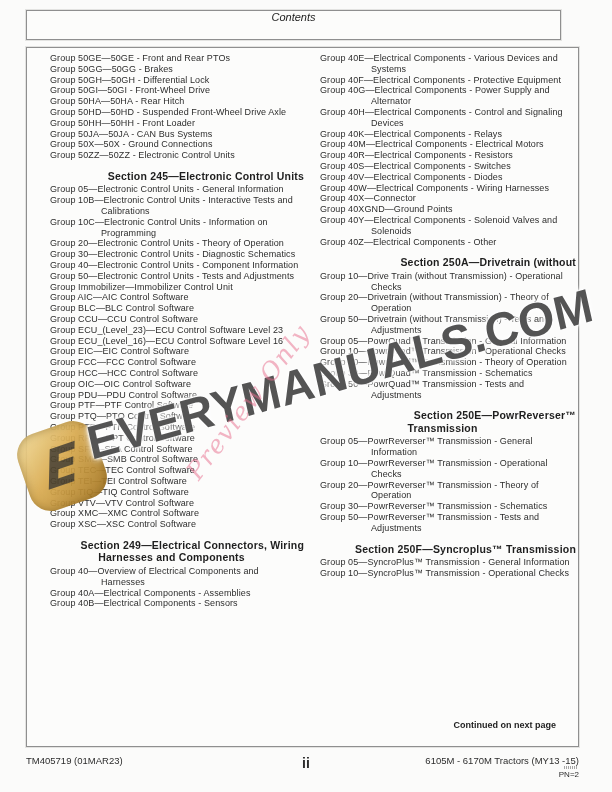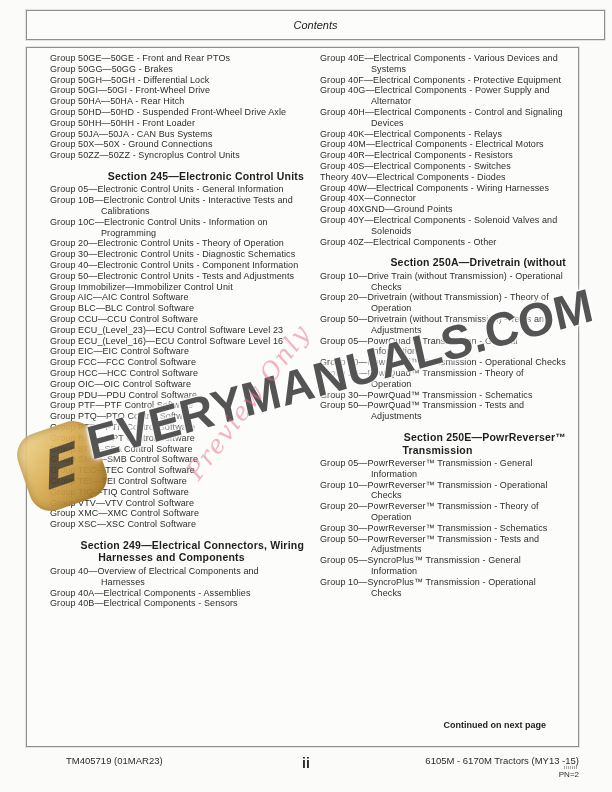--- a/index.html
+++ b/index.html
@@ -12,29 +12,29 @@
     overflow:hidden;
   }
   .box {
     position:absolute;
     border:1px solid #8f8f8f;
     box-shadow:0 0 0 1px #e3e3e1;
     background:#fcfcfb;
     box-sizing:border-box;
   }
   .header-box {
-    left:26px; top:10px; width:579px; height:30px;
-    display:flex; align-items:center; justify-content:center;
+    left:26px; top:10px; width:535px; height:30px;
+    display:flex; align-items:flex-start; justify-content:center;
   }
   .header-title { font-style:italic; font-size:11px; color:#1c1c1c; }
 
   .main-box {
     left:26px; top:47px; width:553px; height:700px;
     display:flex;
-    padding:5px 12px 0 12px;
+    padding:5px 2px 0 12px;
   }
   .col-left  { width:265px; flex:none; margin-right:5px; }
   .col-right { flex:1; min-width:0; position:relative; }
 
   .toc-entry {
     font-size:9px;
     line-height:10.8px;
     padding-left:62px;
     text-indent:-51px;
     letter-spacing:0.1px;
@@ -51,21 +51,21 @@
   .sec-line.first { text-align:right; }
   .sec-line.rest  { text-align:center; }
 
   .continued {
     position:absolute;
     right:20px; bottom:16px;
     font-size:9px; font-weight:bold;
     color:#1e1e1e;
   }
 
-  .footer-left   { position:absolute; left:26px;  top:755px; font-size:9.5px;margin-left:40px; }
+  .footer-left   { position:absolute; left:26px;  top:755px; font-size:9.5px; }
   .footer-center { position:absolute; left:0; right:0; top:755px; text-align:center; font-weight:bold; font-size:14px; }
   .footer-right  { position:absolute; right:33px; top:755px; font-size:9.5px; }
   .micro-print   {
     position:absolute; right:35px; top:766px;
     width:13px; height:3px; opacity:.75;
     background:repeating-linear-gradient(90deg,#8a8a8a 0 1px, transparent 1px 2px);
   }
   .footer-pn     { position:absolute; right:33px; top:770px; font-size:8px; }
 
   
@@ -119,21 +119,21 @@
   <div class="col-left" id="col-left">
       <div class="toc-entry">Group 50GE—50GE - Front and Rear PTOs</div>
       <div class="toc-entry">Group 50GG—50GG - Brakes</div>
       <div class="toc-entry">Group 50GH—50GH - Differential Lock</div>
       <div class="toc-entry">Group 50GI—50GI - Front-Wheel Drive</div>
       <div class="toc-entry">Group 50HA—50HA - Rear Hitch</div>
       <div class="toc-entry">Group 50HD—50HD - Suspended Front-Wheel Drive Axle</div>
       <div class="toc-entry">Group 50HH—50HH - Front Loader</div>
       <div class="toc-entry">Group 50JA—50JA - CAN Bus Systems</div>
       <div class="toc-entry">Group 50X—50X - Ground Connections</div>
-      <div class="toc-entry">Group 50ZZ—50ZZ - Syncroplus Control Units</div>
+      <div class="toc-entry">Group 50ZZ—50ZZ - Electronic Control Units</div>
       <div class="toc-section">
         <div class="sec-line first">Section 245—Electronic Control Units</div>
       </div>
       <div class="toc-entry">Group 05—Electronic Control Units - General Information</div>
       <div class="toc-entry">Group 10B—Electronic Control Units - Interactive Tests and Calibrations</div>
       <div class="toc-entry">Group 10C—Electronic Control Units - Information on Programming</div>
       <div class="toc-entry">Group 20—Electronic Control Units - Theory of Operation</div>
       <div class="toc-entry">Group 30—Electronic Control Units - Diagnostic Schematics</div>
       <div class="toc-entry">Group 40—Electronic Control Units - Component Information</div>
       <div class="toc-entry">Group 50—Electronic Control Units - Tests and Adjustments</div>
@@ -171,21 +171,21 @@
   <div class="col-right" id="col-right">
     <div class="continued">Continued on next page</div>
   <div class="toc-entry">Group 40E—Electrical Components - Various Devices and Systems</div>
       <div class="toc-entry">Group 40F—Electrical Components - Protective Equipment</div>
       <div class="toc-entry">Group 40G—Electrical Components - Power Supply and Alternator</div>
       <div class="toc-entry">Group 40H—Electrical Components - Control and Signaling Devices</div>
       <div class="toc-entry">Group 40K—Electrical Components - Relays</div>
       <div class="toc-entry">Group 40M—Electrical Components - Electrical Motors</div>
       <div class="toc-entry">Group 40R—Electrical Components - Resistors</div>
       <div class="toc-entry">Group 40S—Electrical Components - Switches</div>
-      <div class="toc-entry">Theory 40V—Electrical Components - Diodes</div>
+      <div class="toc-entry">Group 40V—Electrical Components - Diodes</div>
       <div class="toc-entry">Group 40W—Electrical Components - Wiring Harnesses</div>
       <div class="toc-entry">Group 40X—Connector</div>
       <div class="toc-entry">Group 40XGND—Ground Points</div>
       <div class="toc-entry">Group 40Y—Electrical Components - Solenoid Valves and Solenoids</div>
       <div class="toc-entry">Group 40Z—Electrical Components - Other</div>
       <div class="toc-section">
         <div class="sec-line first">Section 250A—Drivetrain (without</div>
       </div>
       <div class="toc-entry">Group 10—Drive Train (without Transmission) - Operational Checks</div>
       <div class="toc-entry">Group 20—Drivetrain (without Transmission) - Theory of Operation</div>
@@ -197,20 +197,23 @@
       <div class="toc-entry">Group 50—PowrQuad™ Transmission - Tests and Adjustments</div>
       <div class="toc-section">
         <div class="sec-line first">Section 250E—PowrReverser™</div>
         <div class="sec-line rest">Transmission</div>
       </div>
       <div class="toc-entry">Group 05—PowrReverser™ Transmission - General Information</div>
       <div class="toc-entry">Group 10—PowrReverser™ Transmission - Operational Checks</div>
       <div class="toc-entry">Group 20—PowrReverser™ Transmission - Theory of Operation</div>
       <div class="toc-entry">Group 30—PowrReverser™ Transmission - Schematics</div>
       <div class="toc-entry">Group 50—PowrReverser™ Transmission - Tests and Adjustments</div>
+      <div class="toc-section">
+        <div class="sec-line first">Section 250F—Syncroplus™ Transmission</div>
+      </div>
       <div class="toc-entry">Group 05—SyncroPlus™ Transmission - General Information</div>
       <div class="toc-entry">Group 10—SyncroPlus™ Transmission - Operational Checks</div>
     </div>
 </div>
 
 <div class="wm">
   <div class="wm-logo">
     <span class="wm-logo-letter">E</span>
   </div>
   <div class="wm-text">EVERYMANUALS.COM</div>

